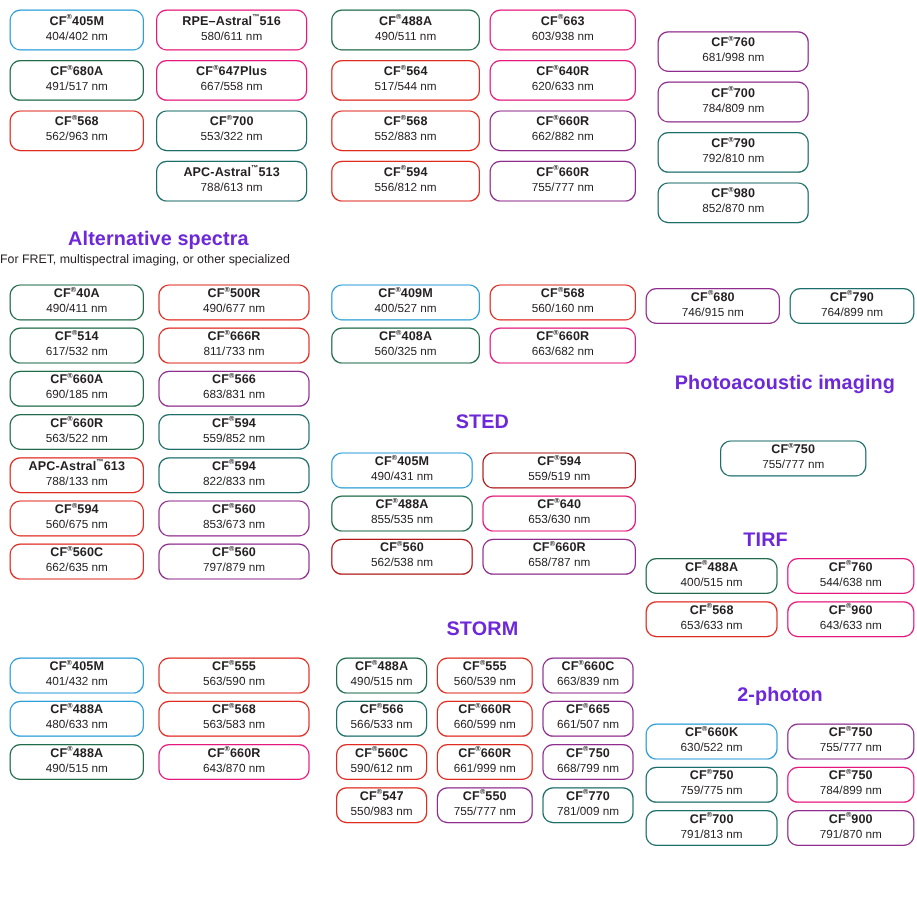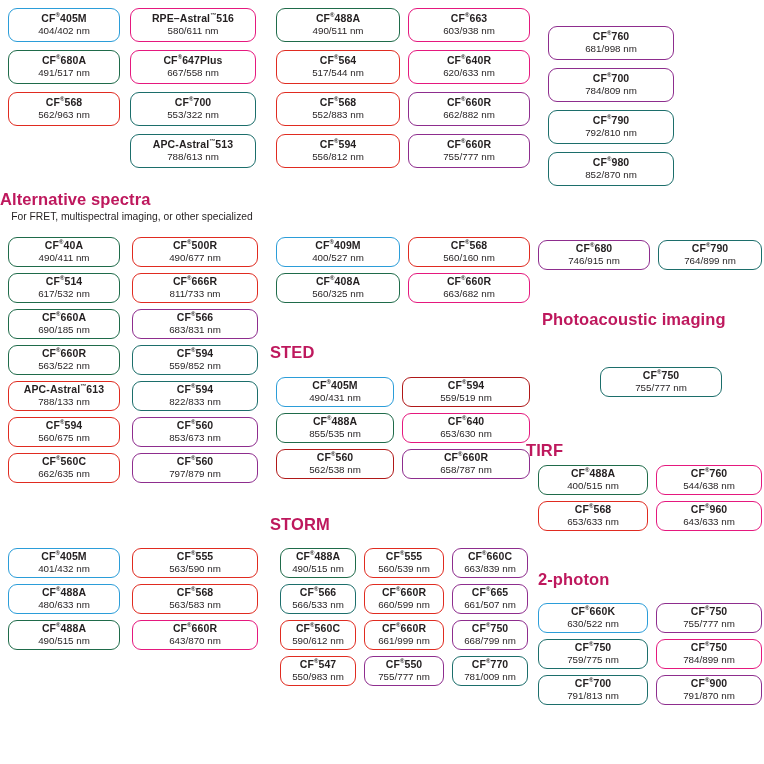--- a/index.html
+++ b/index.html
@@ -61,27 +61,26 @@
   .c-teal    { border-color: #1c6e6b; }
   .c-red     { border-color: #e02b20; }
   .c-darkred { border-color: #b01818; }
   .c-magenta { border-color: #e5187e; }
   .c-purple  { border-color: #8e2d8e; }
 
   
   .sect-title {
     font-size: 16.5px;
     font-weight: bold;
-    text-align: left;
+    text-align: center;
     letter-spacing: 0.1px;
-    color: #be185d;
+    color: #6d28d9;
   }
   .sect-sub {
     font-size: 10.3px;
-    text-align: center;
     color: #231f20;
     margin-top: 2px;
   }
 
   
   .grid {
     position: absolute;
     display: grid;
   }
 

